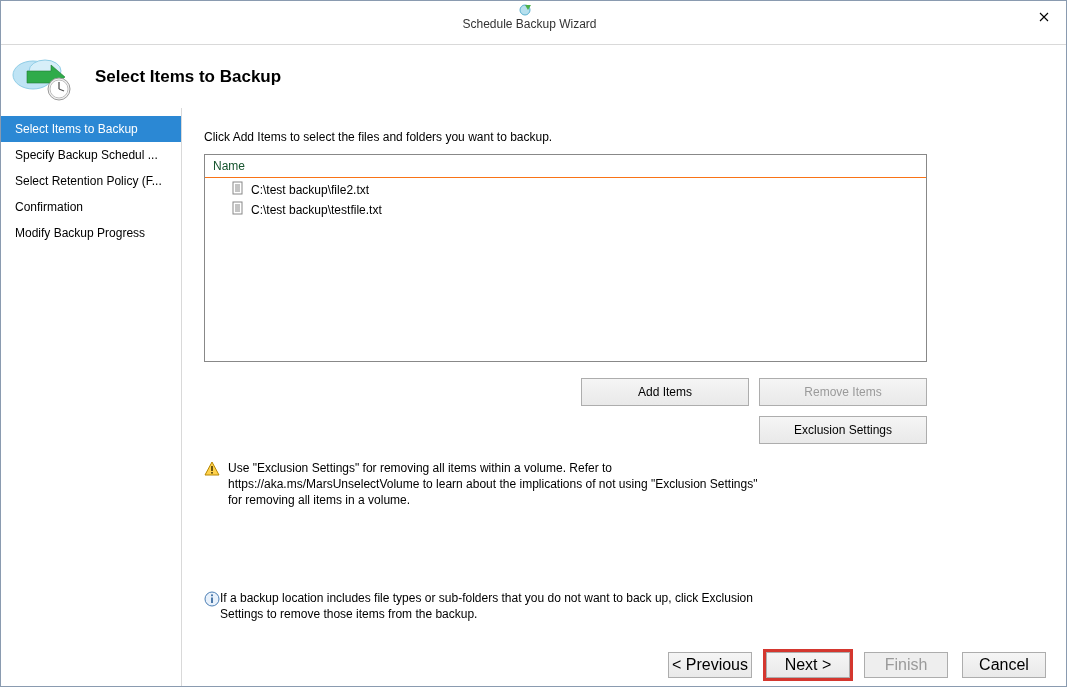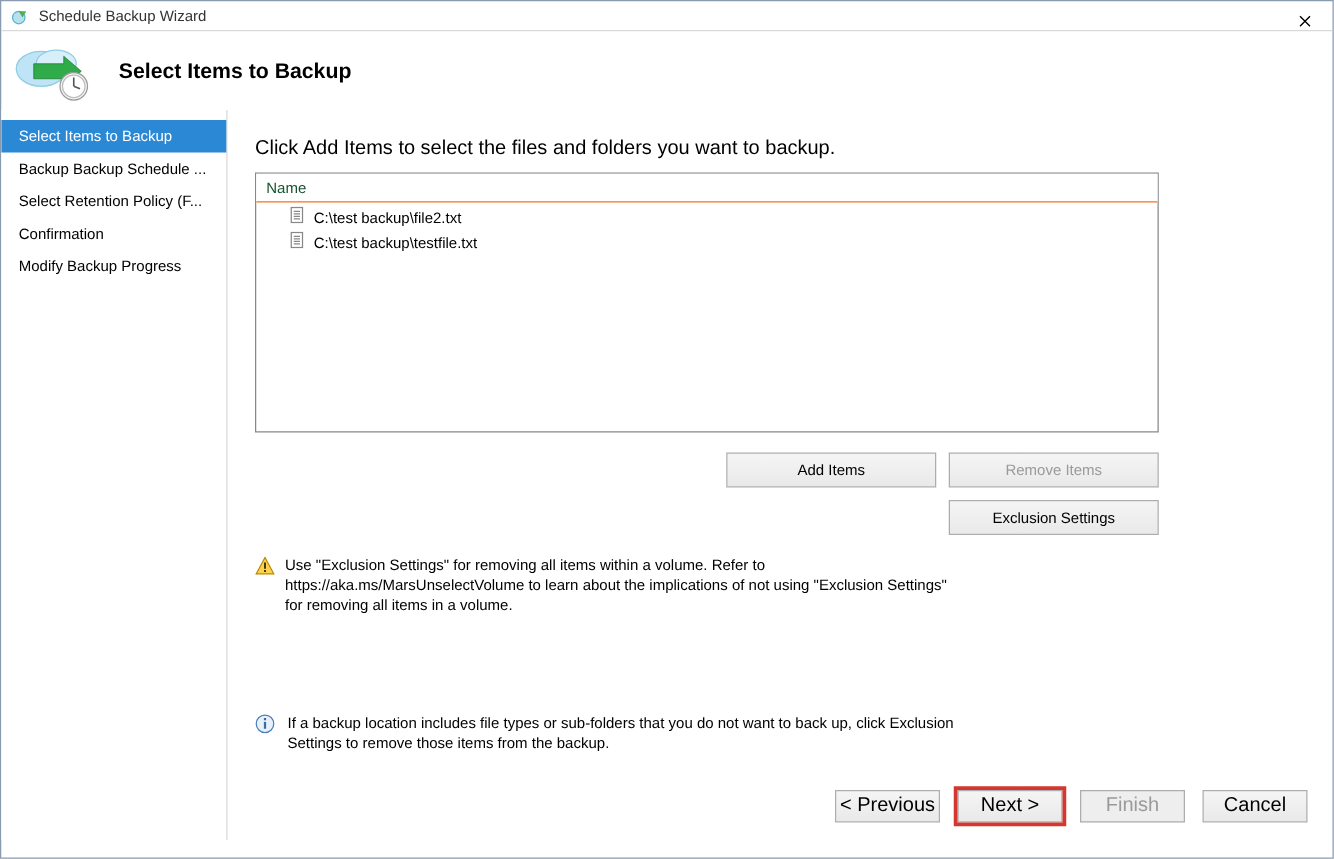--- a/index.html
+++ b/index.html
@@ -8,26 +8,27 @@
       font-size: 12px;
       background: #fff;
       color: #000;
       width: 1067px;
       height: 687px;
       overflow: hidden;
       border: 1px solid #8a9bb0;
     }
     
     .titlebar {
-      height: 24px;
+      height: 44px;
       display: flex;
       align-items: center;
       border-bottom: 1px solid #d9d9d9;
       padding: 0 16px 0 8px;
       position: relative;
+      flex-direction: column;
     }
     .titlebar .title-icon {
       width: 16px; height: 16px;
       display: inline-flex; align-items: center; justify-content: center;
       margin-right: 6px;
     }
     .titlebar .title-text { font-size: 12px; color: #333; }
     .titlebar .close-btn {
       position: absolute; right: 0; top: 0; height: 32px; width: 44px;
       display: flex; align-items: center; justify-content: center;
@@ -70,21 +71,21 @@
       color: #fff;
     }
 
     .content {
       flex: 1;
       padding: 22px 20px 14px 22px;
       display: flex;
       flex-direction: column;
       position: relative;
     }
-    .instruction { font-size: 16px; margin-bottom: 10px; }
+    .instruction { font-size: 12px; margin-bottom: 10px; }
 
     .list-box {
       border: 1px solid #888;
       height: 208px;
       background: #fff;
       display: flex;
       flex-direction: column;
       width: 723px;
     }
     .list-header {
@@ -135,21 +136,21 @@
       margin-top: 16px; font-size: 12px; line-height: 16px;
       color: #000;
       max-width: 560px;
     }
     .note .icon-slot { width: 16px; height: 16px; flex: 0 0 16px; margin-top: 1px; }
 
     .content-bottom {
       margin-top: auto;
     }
     .info-note {
-      display: flex; gap: 10px; align-items: flex-start;
+      display: flex; align-items: flex-start;
       font-size: 12px; line-height: 16px;
       color: #000;
       margin-bottom: 30px;
       max-width: 560px;
     }
     .info-note .icon-slot { width: 16px; height: 16px; flex: 0 0 16px; margin-top: 1px; }
 
     .footer-buttons {
       display: flex;
       gap: 14px;
@@ -195,21 +196,21 @@
       <line x1="48" y1="36" x2="48" y2="29" stroke="#555" stroke-width="1.3"></line>
       <line x1="48" y1="36" x2="53" y2="38" stroke="#555" stroke-width="1.3"></line>
     </svg>
   </span>
   <h1>Select Items to Backup</h1>
 </div>
 
 <div class="body">
   <div class="sidebar">
     <div class="step selected">Select Items to Backup</div>
-    <div class="step">Backup Backup Schedule ...</div>
+    <div class="step">Specify Backup Schedul ...</div>
     <div class="step">Select Retention Policy (F...</div>
     <div class="step">Confirmation</div>
     <div class="step">Modify Backup Progress</div>
   </div>
 
   <div class="content">
     <div class="instruction">Click Add Items to select the files and folders you want to backup.</div>
 
     <div class="list-box">
       <div class="list-header">Name</div>

